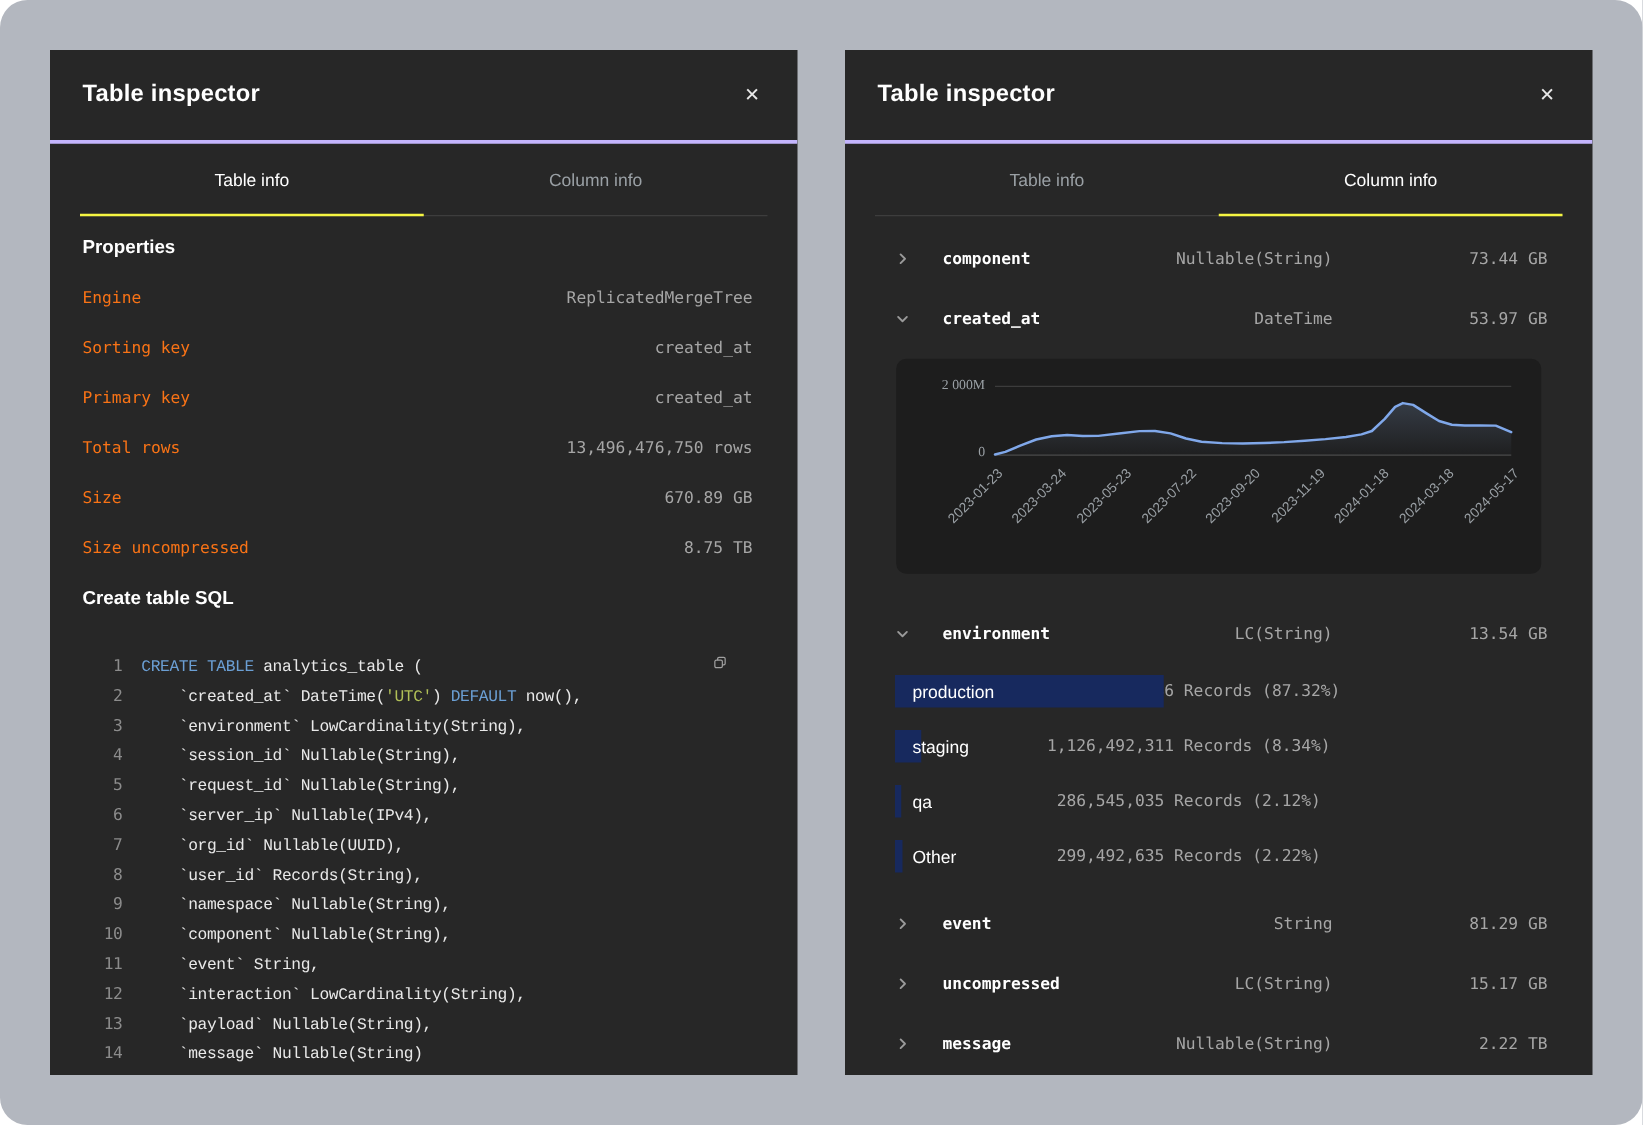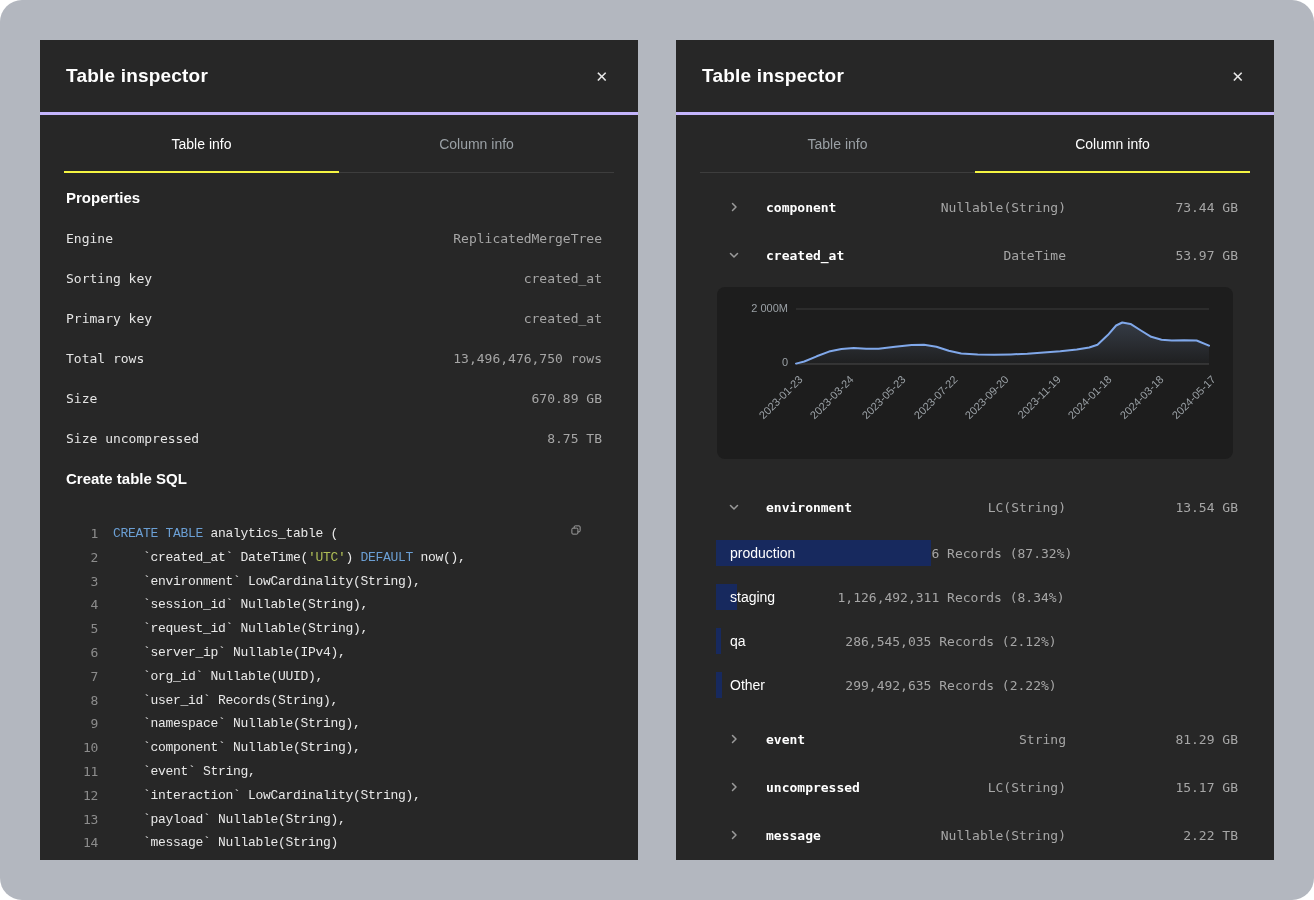--- a/index.html
+++ b/index.html
@@ -17,41 +17,41 @@
   .tabs{display:flex;margin:0 24px;height:57px;border-bottom:1px solid #3d3d3d;}
   .tab{flex:1;display:flex;align-items:center;justify-content:center;font-size:14px;color:#9aa0a5;position:relative;cursor:pointer;}
   .tab.active{color:#ffffff;}
   .tab.active::after{content:"";position:absolute;left:0;right:0;bottom:-1px;height:2px;background:var(--yellow);}
   
   .content-left{padding:0 36px 0 26px;}
   .section-heading{color:#ffffff;font-size:15px;font-weight:700;height:26px;line-height:26px;margin:12px 0 0;}
   .section-heading.second{margin-top:8px;}
   .prop-list{margin-top:7px;}
   .prop-row{display:flex;justify-content:space-between;align-items:center;height:40px;font-family:"DejaVu Sans Mono",monospace;font-size:13px;}
-  .prop-label{color:#e5e5e5;}
+  .prop-label{color:#f97316;}
   .prop-value{color:#a6a6a6;}
   .code-block{position:relative;margin-top:30px;font-family:"DejaVu Sans Mono",monospace;font-size:13px;letter-spacing:-0.3px;}
   .code-line{display:flex;line-height:23.8px;white-space:pre;}
   .ln{width:32px;text-align:right;color:#8c8c8c;flex:none;}
   .code-text{padding-left:15px;color:#e9e9e9;font-family:Liberation Mono, monospace;}
   .kw{color:var(--kw);}
   .str{color:var(--str);}
   .copy-btn{position:absolute;top:-4px;right:14px;width:24px;height:24px;background:none;border:none;cursor:pointer;display:flex;align-items:center;justify-content:center;}
   
   .rows{margin-top:10px;}
-  .col-row{display:grid;grid-template-columns:38px 1fr auto 172px;align-items:center;height:48px;padding:0 36px 0 52px;font-family:"DejaVu Sans Mono",monospace;font-size:13px;cursor:pointer;}
+  .col-row{display:grid;grid-template-columns:38px 1fr auto 172px;align-items:center;height:48px;padding:0 36px 0 40px;font-family:"DejaVu Sans Mono",monospace;font-size:13px;cursor:pointer;}
   .chev{color:#9a9a9a;display:flex;align-items:center;}
   .chev svg{display:block;}
   .chev.down svg{transform:rotate(90deg);}
   .col-name{color:#ffffff;font-weight:700;}
   .col-type{color:#a6a6a6;justify-self:end;}
   .col-size{color:#a6a6a6;justify-self:end;}
   .chart-card{margin:8px 41px 24px;height:172px;background:#1d1d1d;border-radius:8px;position:relative;}
   .chart-card svg{position:absolute;inset:0;}
-  .ylabel{position:absolute;color:#9aa0a5;font-size:11px;}
+  .ylabel{position:absolute;color:#9aa0a5;font-size:11px;font-family:Liberation Serif, serif;}
   .ylabel.top{top:15px;right:445px;}
   .ylabel.zero{top:69px;right:445px;}
   .xlabels{position:absolute;inset:0;pointer-events:none;}
   .xlabel{position:absolute;color:#9aa0a5;font-size:11px;white-space:nowrap;transform-origin:100% 0;transform:rotate(-45deg);}
   .env-list{margin-bottom:8px;}
   .env-row{position:relative;height:44px;display:flex;align-items:center;justify-content:center;padding-right:48px;font-family:"DejaVu Sans Mono",monospace;font-size:13px;color:#a6a6a6;cursor:default;}
   .env-bar{position:absolute;left:40px;top:9px;height:26px;background:var(--navy);}
   .env-label{position:absolute;left:54px;top:0;height:44px;display:flex;align-items:center;color:#ffffff;font-family:"Liberation Sans",sans-serif;font-size:14px;}
 </style>
 </head>

